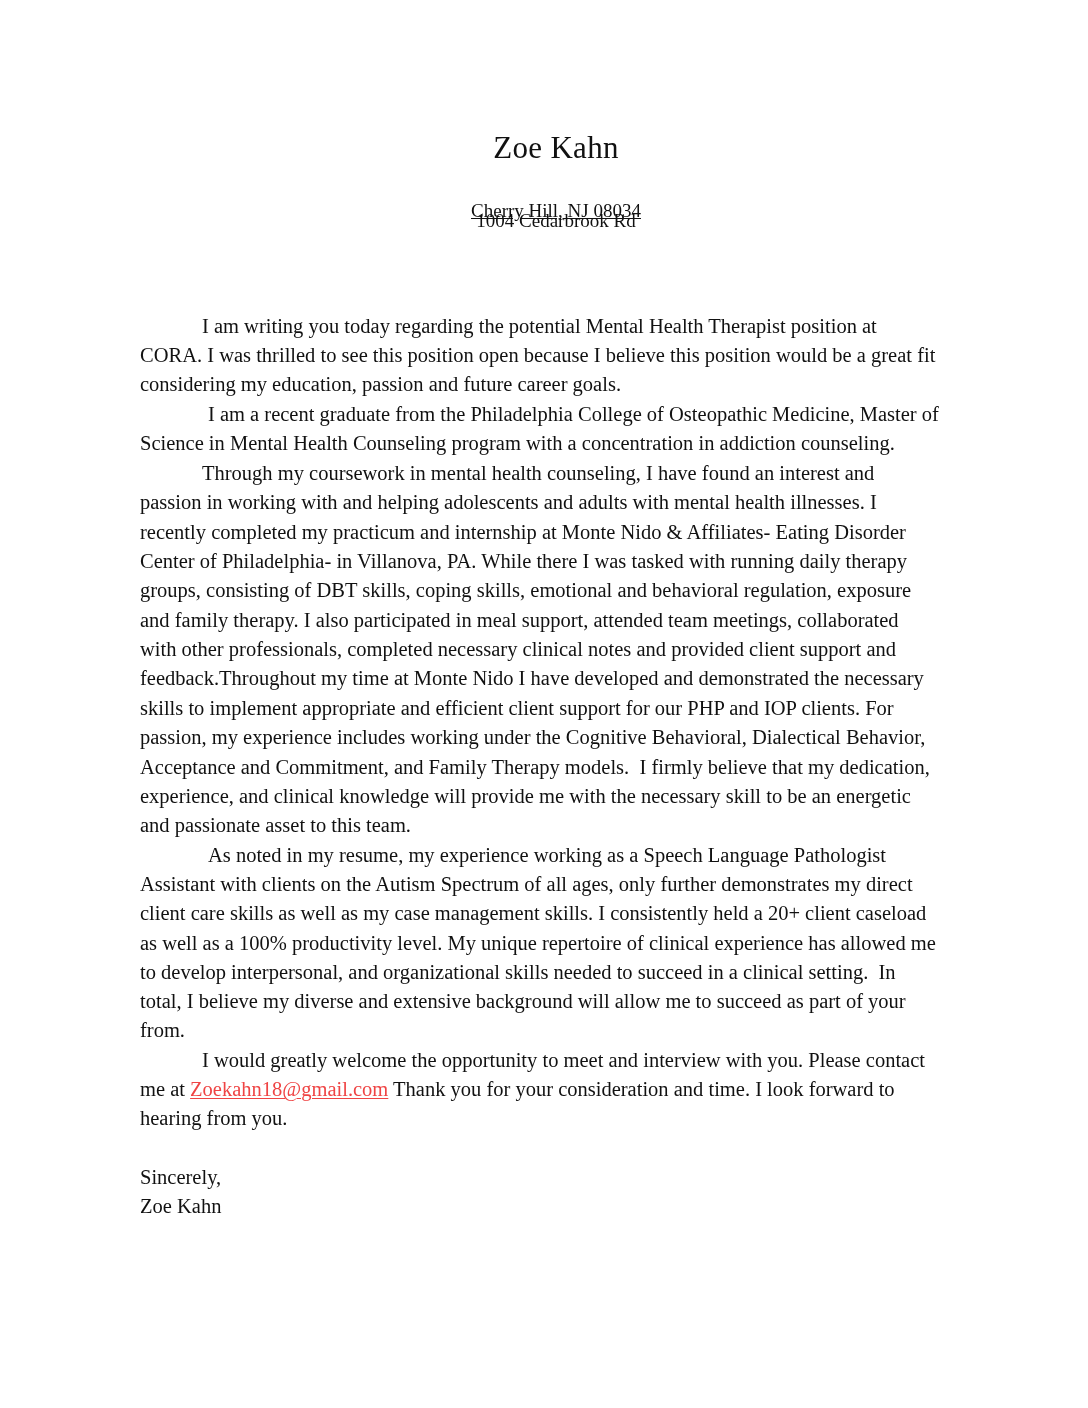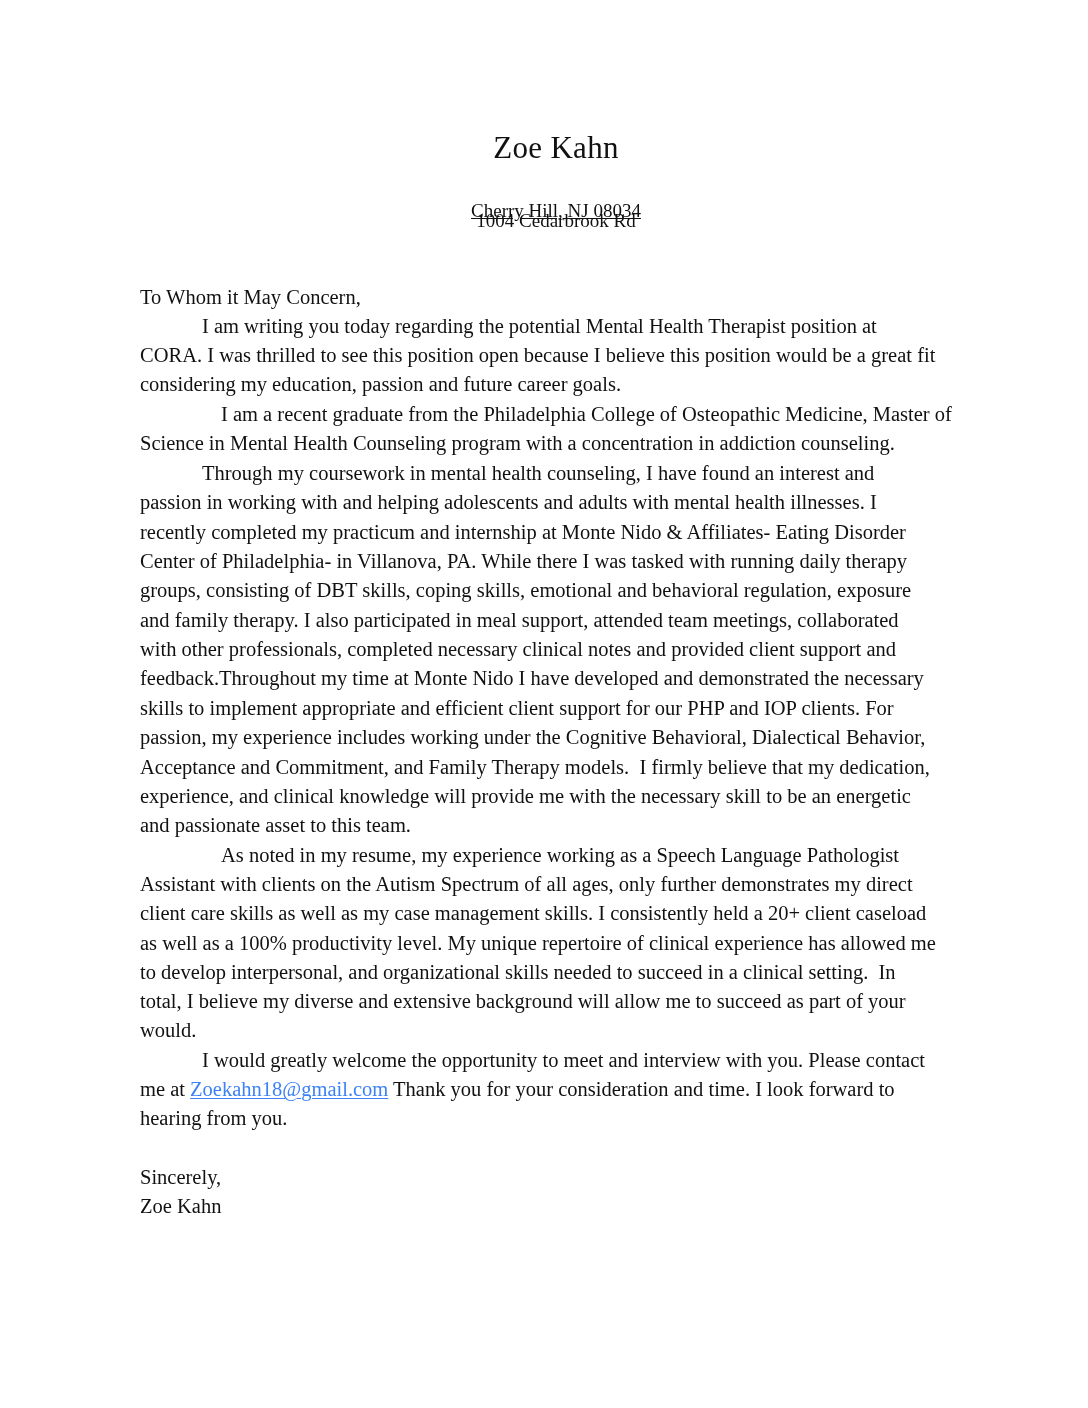--- a/index.html
+++ b/index.html
@@ -46,39 +46,38 @@
       text-decoration: underline;
     }
     .line {
       position: absolute;
       left: 128px;
       font-size: 20.5px;
       line-height: 29px;
       white-space: pre;
     }
     .indent { left: 190px; }
-    .indent2 { left: 196px; margin-left: 13px; }
+    .indent2 { left: 196px; }
     .email-link {
-      color: #3b82f6;
+      color: #ef4444;
       text-decoration: underline;
       text-decoration-thickness: 1px;
       text-underline-offset: 2px;
       cursor: pointer;
     }
   </style>
 </head>
 <body>
 
 <div class="page">
 
   <div class="header name">Zoe Kahn</div>
   <div class="header addr1">1004 Cedarbrook Rd</div>
   <div class="header addr2">Cherry Hill, NJ 08034</div>
 
-  <div class="line" style="top:283px">To Whom it May Concern,</div>
 
   <div>
     <div class="line indent" style="top:312px">I am writing you today regarding the potential Mental Health Therapist position at</div>
     <div class="line" style="top:341px">CORA. I was thrilled to see this position open because I believe this position would be a great fit</div>
     <div class="line" style="top:370px">considering my education, passion and future career goals.</div>
   </div>
 
   <div>
     <div class="line indent2" style="top:400px">I am a recent graduate from the Philadelphia College of Osteopathic Medicine, Master of</div>
     <div class="line" style="top:429px">Science in Mental Health Counseling program with a concentration in addiction counseling.</div>
@@ -100,21 +99,21 @@
     <div class="line" style="top:811px">and passionate asset to this team.</div>
   </div>
 
   <div>
     <div class="line indent2" style="top:841px">As noted in my resume, my experience working as a Speech Language Pathologist</div>
     <div class="line" style="top:870px">Assistant with clients on the Autism Spectrum of all ages, only further demonstrates my direct</div>
     <div class="line" style="top:899px">client care skills as well as my case management skills. I consistently held a 20+ client caseload</div>
     <div class="line" style="top:929px">as well as a 100% productivity level. My unique repertoire of clinical experience has allowed me</div>
     <div class="line" style="top:958px">to develop interpersonal, and organizational skills needed to succeed in a clinical setting.  In</div>
     <div class="line" style="top:987px">total, I believe my diverse and extensive background will allow me to succeed as part of your</div>
-    <div class="line" style="top:1016px">would.</div>
+    <div class="line" style="top:1016px">from.</div>
   </div>
 
   <div>
     <div class="line indent" style="top:1046px">I would greatly welcome the opportunity to meet and interview with you. Please contact</div>
     <div class="line" style="top:1075px"><span>me at </span><a class="email-link" href="mailto:Zoekahn18@gmail.com">Zoekahn18@gmail.com</a><span> Thank you for your consideration and time. I look forward to</span></div>
     <div class="line" style="top:1104px">hearing from you.</div>
   </div>
 
   <div class="line" style="top:1163px">Sincerely,</div>
   <div class="line" style="top:1192px">Zoe Kahn</div>

